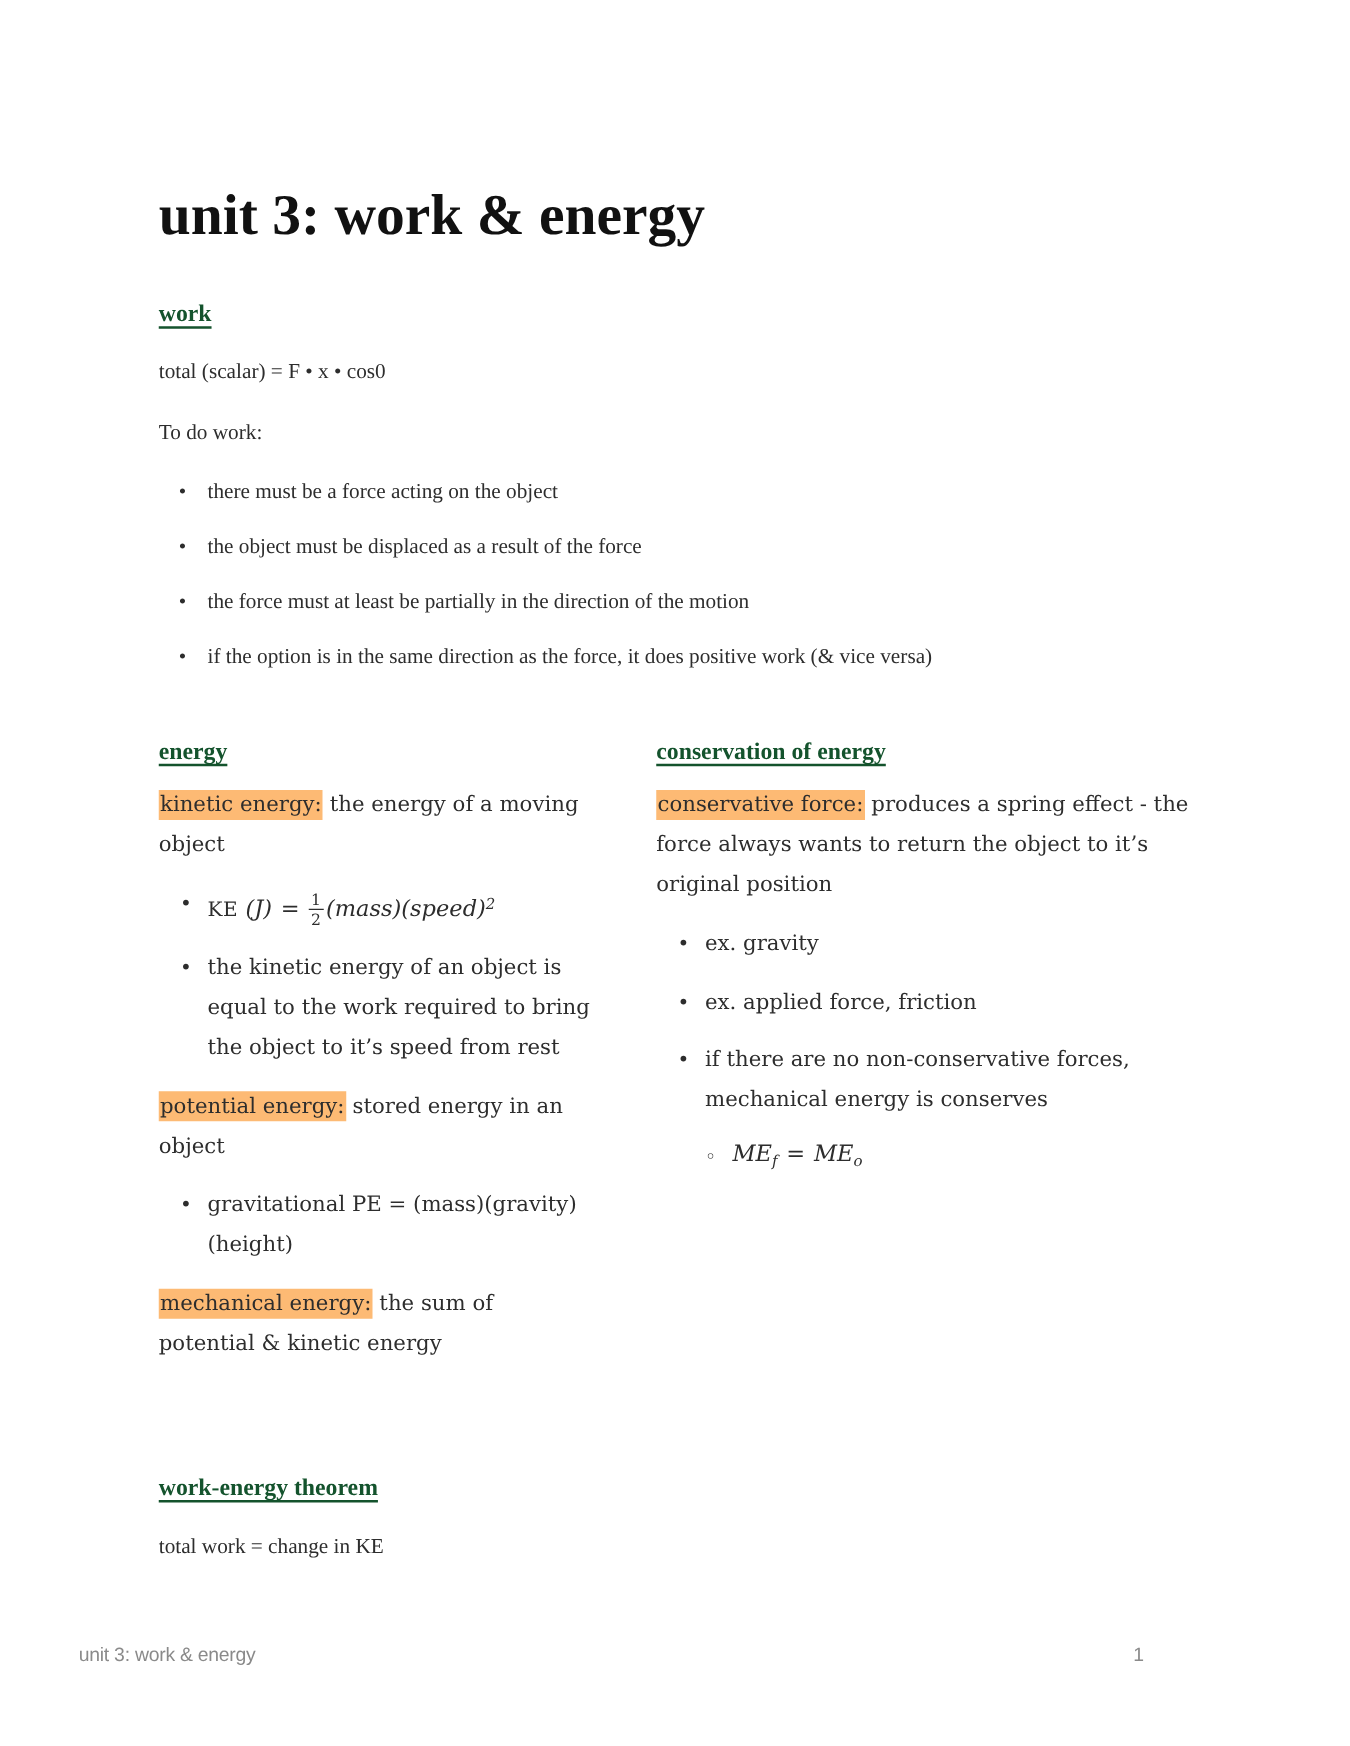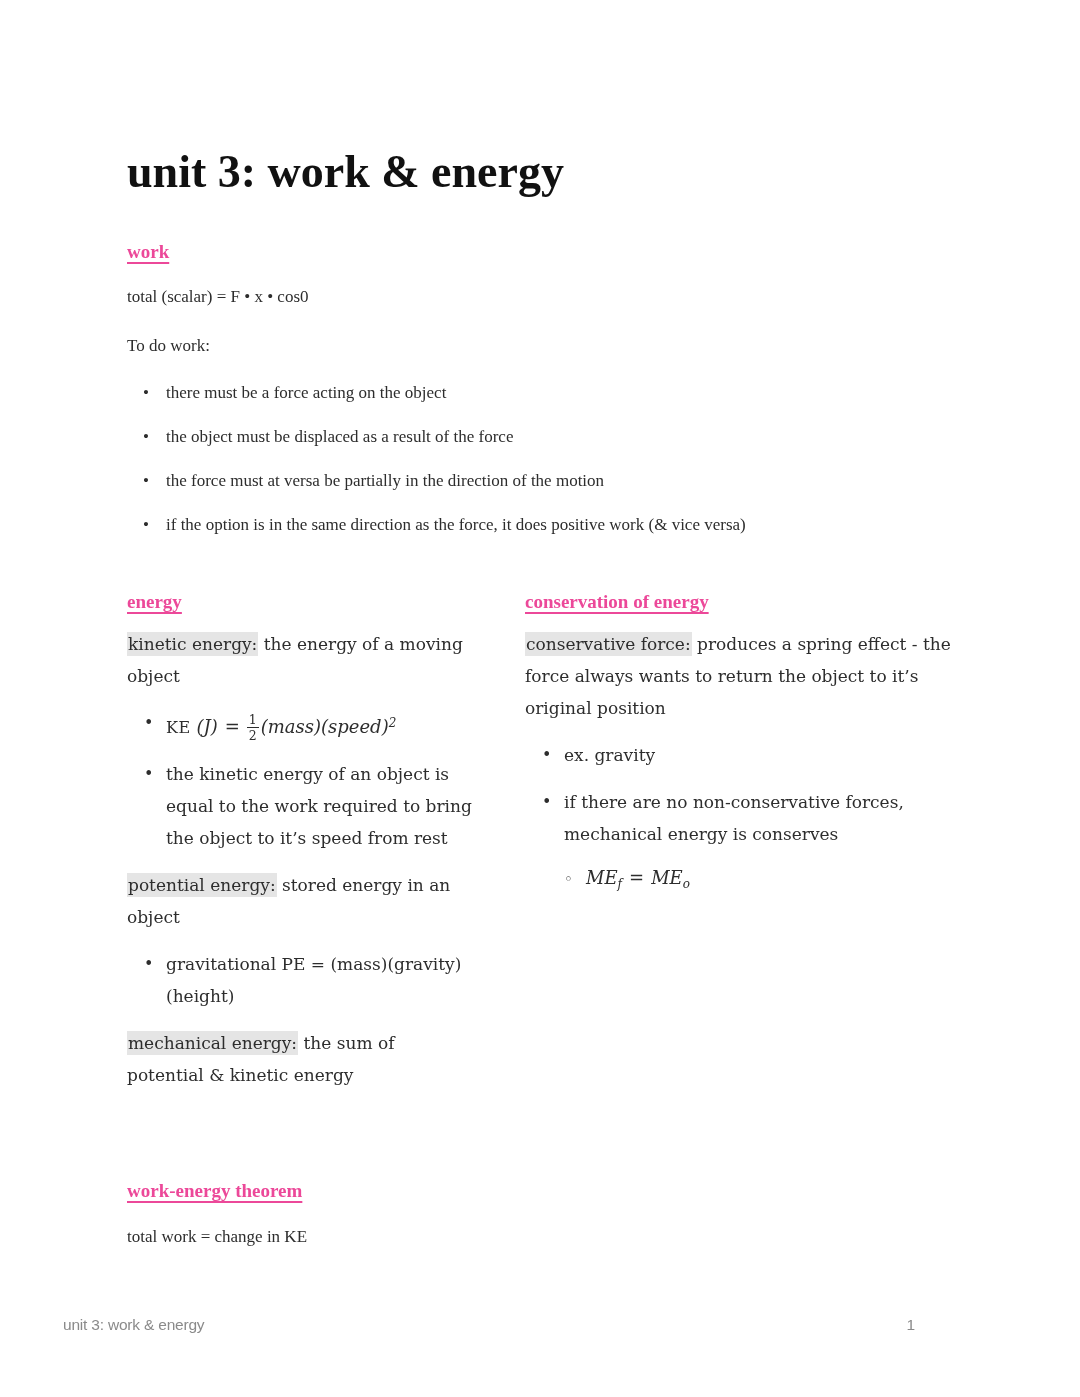--- a/index.html
+++ b/index.html
@@ -17,21 +17,21 @@
     margin:0;
     font-size:46px;
     line-height:1.15;
     font-weight:700;
     color:#111111;
     font-family:"Liberation Serif",serif;
   }
   .sec-h{
     font-size:19px;
     font-weight:700;
-    color:#ec4899;
+    color:#14532d;
     margin:0;
     text-decoration:underline;
     text-decoration-thickness:2px;
     text-underline-offset:4px;
     font-family:"Liberation Serif",serif;
   }
   .h-work{margin-top:42px;}
   .p-top{font-size:17px;line-height:24px;margin:0;}
   .p-formula{margin-top:22px;}
   .p-intro{margin-top:25px;}
@@ -89,21 +89,21 @@
     color:#2d2d2d;
   }
   .col ul.sub{margin:12px 0 0 0;padding-left:22px;}
   .col ul.sub li::before{
     content:"\25E6";
     font-size:15px;
     left:-22px;
     top:1px;
   }
   .hl{
-    background:#e5e5e5;
+    background:#fdba74;
     padding:2px 1px;
     box-decoration-break:clone;
     -webkit-box-decoration-break:clone;
   }
   
   .math{
     font-family:"DejaVu Serif",serif;
     font-size:18px;
     white-space:nowrap;
   }
@@ -145,21 +145,21 @@
 
   <h1 class="doc-title">unit 3: work &amp; energy</h1>
 
   <section>
     <h2 class="sec-h h-work">work</h2>
     <p class="p-top p-formula">total (scalar) = F • x • cos0</p>
     <p class="p-top p-intro">To do work:</p>
     <ul class="top-list">
       <li>there must be a force acting on the object</li>
       <li>the object must be displaced as a result of the force</li>
-      <li>the force must at versa be partially in the direction of the motion</li>
+      <li>the force must at least be partially in the direction of the motion</li>
       <li>if the option is in the same direction as the force, it does positive work (&amp; vice versa)</li>
     </ul>
   </section>
 
   <div class="columns">
 
     <section class="col col-left">
       <h2 class="sec-h">energy</h2>
       <p><span class="hl">kinetic energy:</span><span> the energy of a moving object</span></p>
       <ul>
@@ -175,20 +175,21 @@
       <p><span class="hl">mechanical energy:</span><span> the sum of potential &amp; kinetic energy</span></p>
     </section>
 
     <section class="col col-right">
       <h2 class="sec-h">conservation of energy</h2>
       <p><span class="hl">conservative force:</span><span> produces a spring effect - the force always wants to return the object to it’s original position</span></p>
       <ul>
         <li>ex. gravity</li>
       </ul>
       <ul>
+        <li>ex. applied force, friction</li>
         <li>
           <span>if there are no non-conservative forces, mechanical energy is conserves</span>
           <ul class="sub">
             <li>
               <span class="math"><span class="mvar">ME</span><span class="msub">f</span><span class="meq">=</span><span class="mvar">ME</span><span class="msub">o</span></span>
             </li>
           </ul>
         </li>
       </ul>
     </section>

